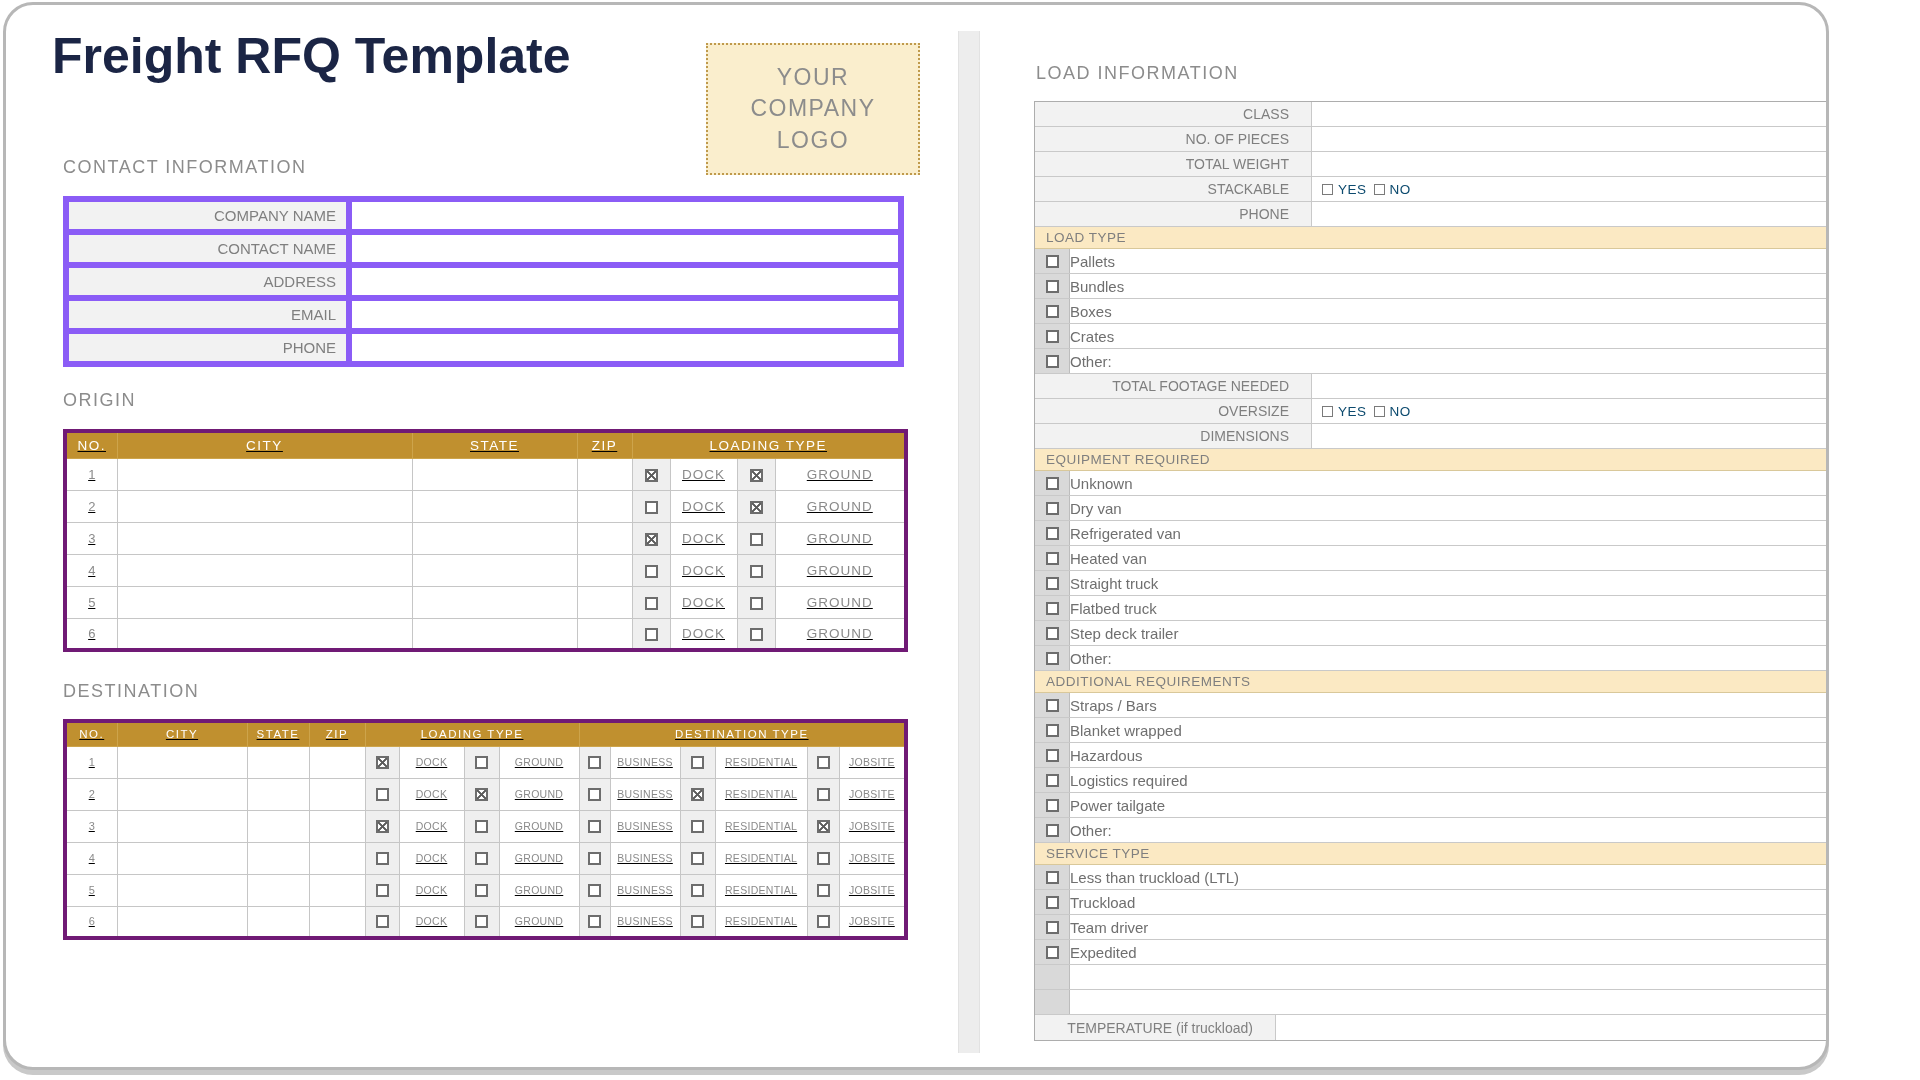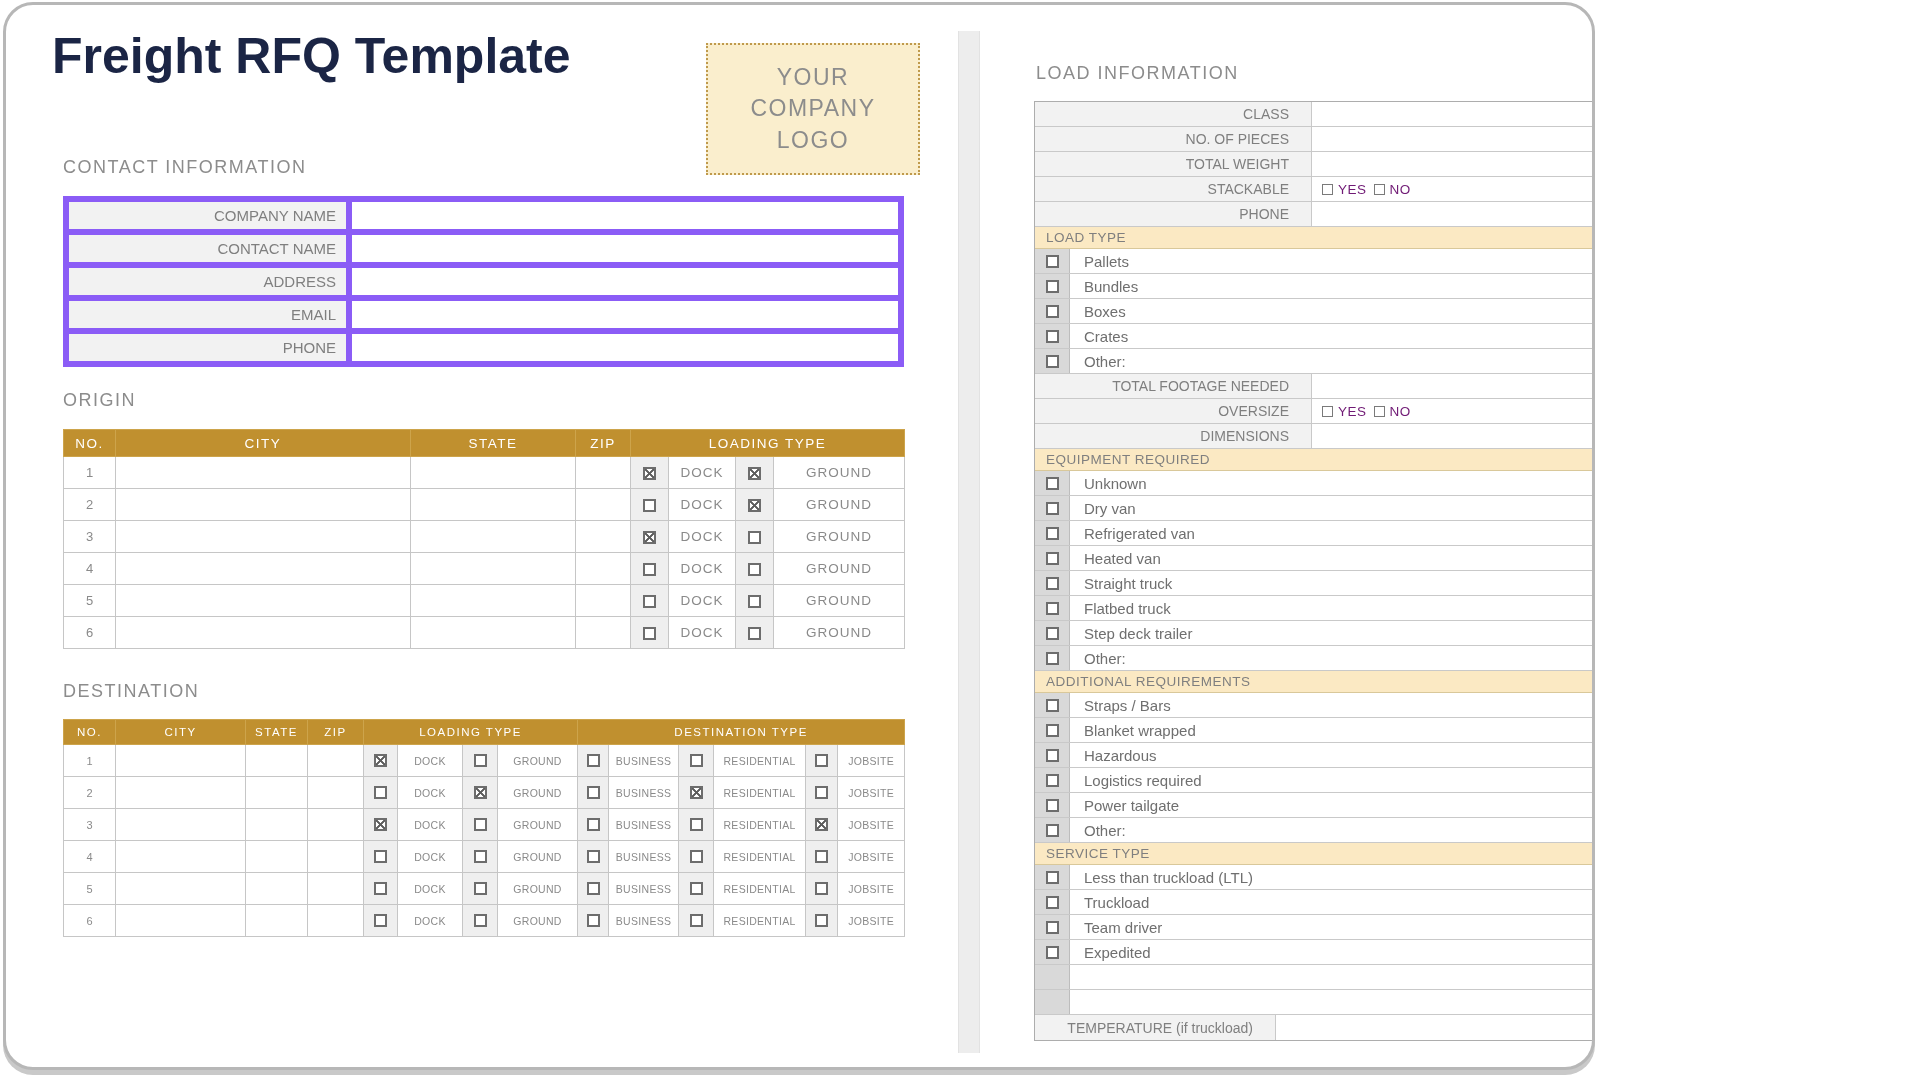--- a/index.html
+++ b/index.html
@@ -1,18 +1,18 @@
 <!DOCTYPE html>
 <html><head>
 <meta charset="utf-8">
 <style>
   * { box-sizing: border-box; margin: 0; padding: 0; }
   html,body { width:1920px; height:1080px; background:#ffffff; font-family:"Liberation Sans","DejaVu Sans",sans-serif; position:relative; overflow:hidden; }
 
-  .frame { position:absolute; left:3px; top:2px; width:1592px; height:1068px;
+  .frame { position:absolute; left:3px; top:2px; width:1826px; height:1068px;
            border:3px solid #b7b7b7; border-radius:30px; background:#ffffff;
            box-shadow:0 5px 0 #c9c9c9; overflow:hidden; }
 
   .page-divider { position:absolute; left:952px; top:26px; width:22px; height:1022px;
                   background:#ededed; border-left:1px solid #e2e2e2; border-right:1px solid #e2e2e2; }
 
   .title { position:absolute; left:46px; top:22px; font-size:50px; font-weight:bold;
            color:#1b2545; letter-spacing:0px; }
 
   .logo-box { position:absolute; left:700px; top:38px; width:214px; height:132px;
@@ -23,21 +23,21 @@
   .section-heading { position:absolute; color:#8c8c8c; font-size:18px; letter-spacing:1.5px; }
 
   
   table { border-collapse:collapse; table-layout:fixed; }
 
   .contact-table { position:absolute; left:57px; top:191px; width:841px; border:1px solid #b5b5b5; }
   .contact-table td { border:6px solid #8b5cf6; height:33px; font-size:15px; }
   .contact-table td.lbl { background:#f2f2f2; color:#7f7f7f; text-align:right; padding-right:10px; width:283px; }
   .contact-table td.val { background:#ffffff; }
 
-  .grid { position:absolute; left:57px; width:841px; border:1px solid #701a75; }
+  .grid { position:absolute; left:57px; width:841px; border:4px solid #701a75;text-decoration:underline; }
   .grid th { background:#c0902f; color:#ffffff; font-weight:normal; letter-spacing:1.5px;
              border:1px solid #cda44b; }
   .origin-table th { height:27px; font-size:13.5px; }
   .dest-table  th { height:25px; font-size:11.5px; }
   .grid td { border:1px solid #c6c6c6; height:32px; text-align:center; color:#8a8a8a; background:#ffffff; }
   .origin-table td { font-size:13px; }
   .dest-table td  { font-size:11px; }
   .grid td.cb-cell { background:#efefef; }
   .origin-table .type-lbl { font-size:13.5px; letter-spacing:1px; }
   .dest-table .type-lbl { font-size:10.5px; letter-spacing:0.3px; }
@@ -55,27 +55,27 @@
   
   .rp-table { position:absolute; left:1028px; top:96px; width:838px; border:1px solid #adadad; background:#fff; }
   .rp-row { display:flex; height:25px; border-bottom:1px solid #c9c9c9; }
   .rp-row:last-child { border-bottom:none; }
   .rp-label { width:277px; background:#f2f2f2; color:#7f7f7f; font-size:14px;
               display:flex; align-items:center; justify-content:flex-end;
               padding-right:22px; border-right:1px solid #c9c9c9; }
   .rp-label.temp { width:241px; }
   .rp-value { flex:1; background:#ffffff; display:flex; align-items:center; padding-left:10px;
               color:#7f7f7f; font-size:13px; gap:12px; }
-  .yn { display:flex; align-items:center; font-size:13.5px; color:#701a75; letter-spacing:0.5px; }
+  .yn { display:flex; align-items:center; font-size:13.5px; color:#0c4a6e; letter-spacing:0.5px; }
   .rp-band { height:22px; background:#fbe9c3; color:#7f7f7f; font-size:13.5px; letter-spacing:0.5px;
              display:flex; align-items:center; padding-left:11px; border-bottom:1px solid #d9c89a; }
   .rp-cb-cell { width:35px; background:#d9d9d9; border-right:1px solid #bdbdbd;
                 display:flex; align-items:center; justify-content:center; }
   .rp-item-label { flex:1; background:#ffffff; display:flex; align-items:center;
-                   padding-left:14px; color:#6f6f6f; font-size:15px; }
+                   color:#6f6f6f; font-size:15px; }
 </style>
 </head>
 <body>
 
 <div class="frame">
 
   <div class="title">Freight RFQ Template</div>
 
   <div class="logo-box">
     <span>YOUR</span>

